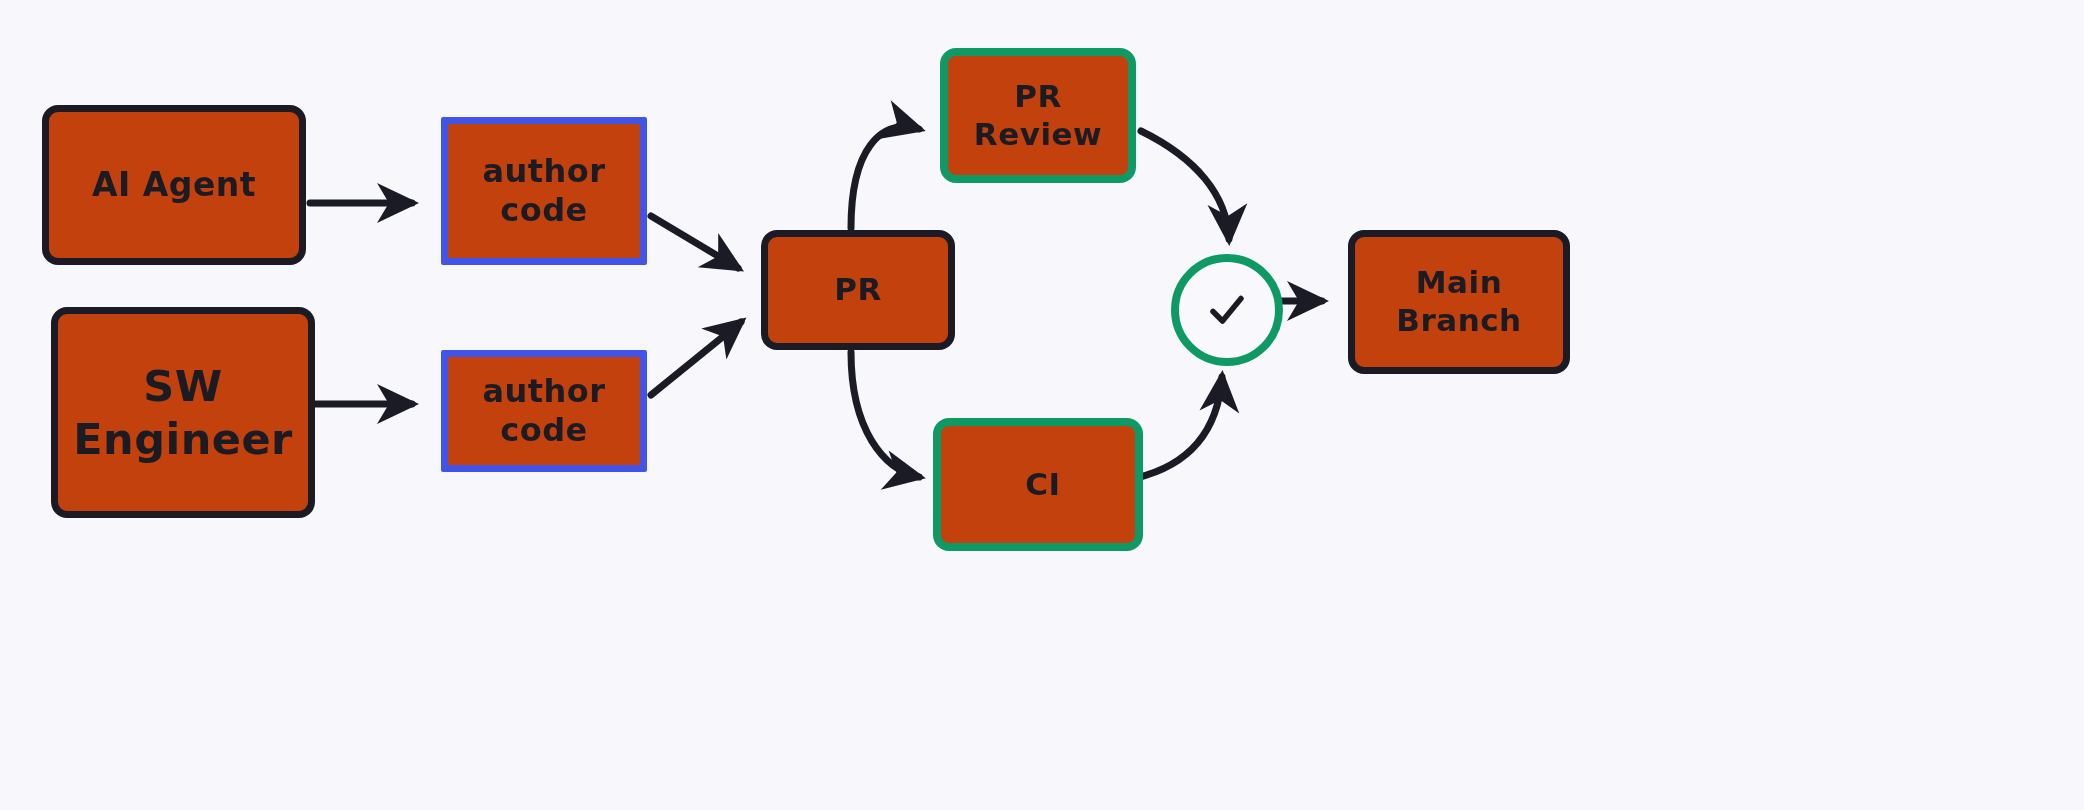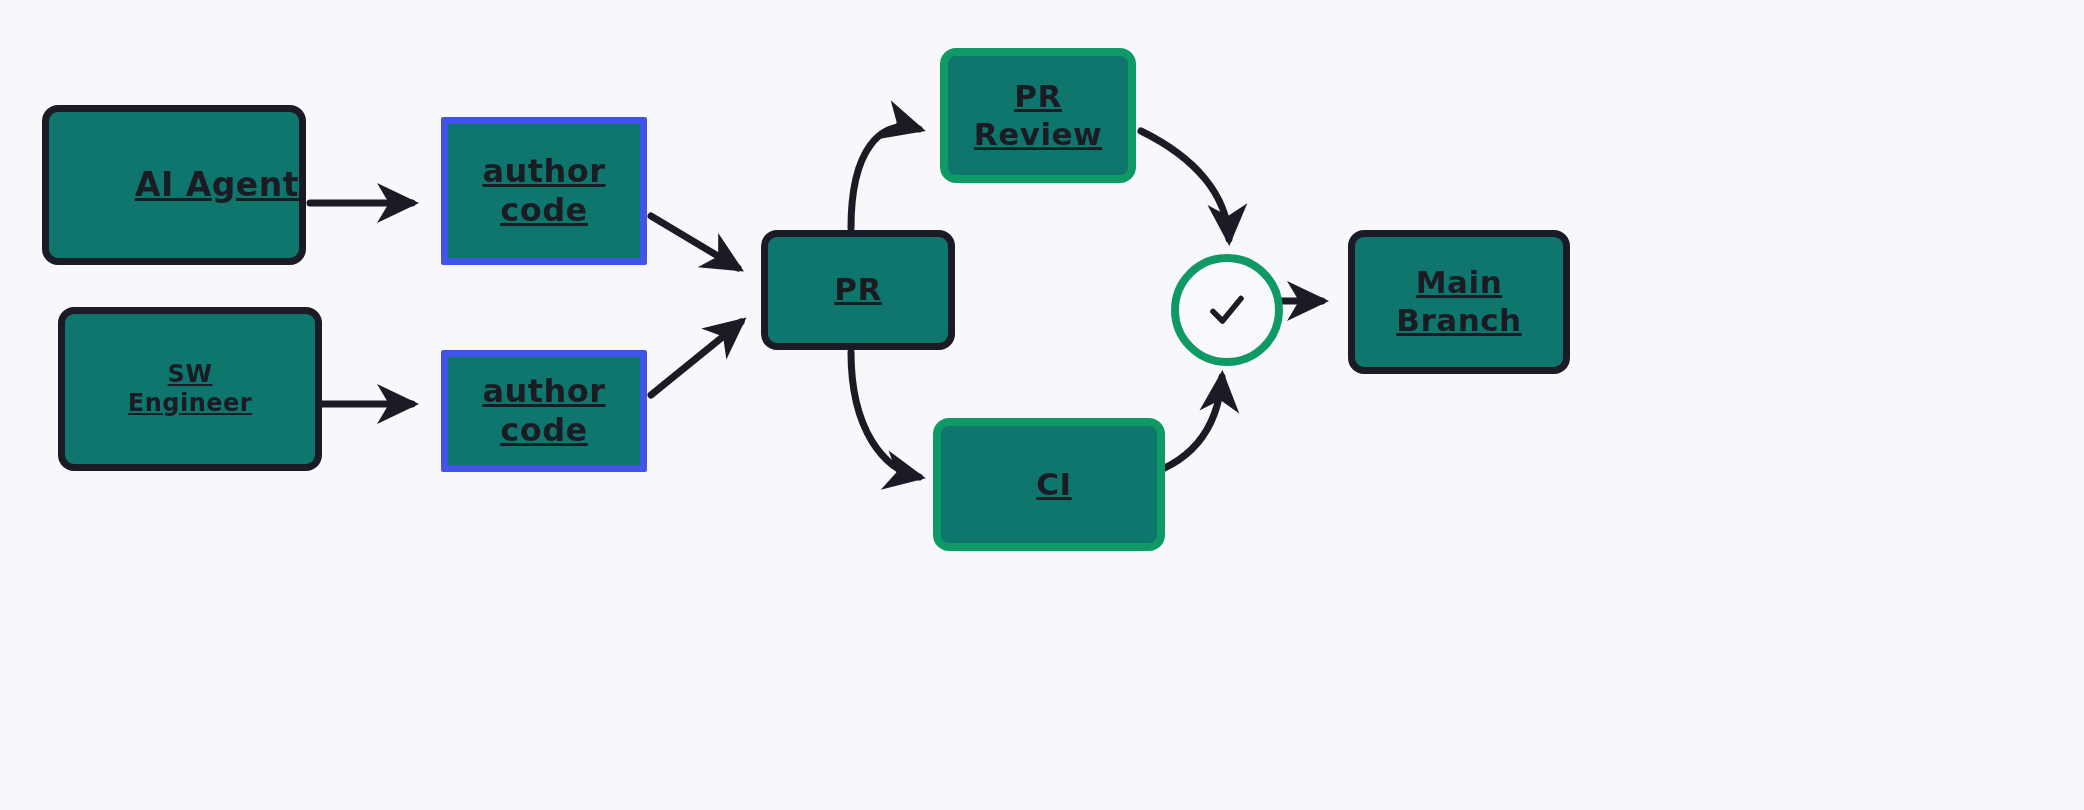--- a/index.html
+++ b/index.html
@@ -10,44 +10,43 @@
     font-family:"DejaVu Sans", sans-serif;
     overflow:hidden;
     position:relative;
   }
   #stage{position:absolute;inset:0;width:2084px;height:810px;}
   svg.layer{position:absolute;left:0;top:0;width:2084px;height:810px;}
 
   .node{
     position:absolute;
     box-sizing:border-box;
-    background:#0f766e;
+    background:#c2410c;
     display:flex;
     align-items:center;
     justify-content:center;
     text-align:center;
     line-height:1.22;
     letter-spacing:0.5px;
     color:#1b1b24;
     font-weight:700;
-    text-decoration:underline;
   }
   .node .lbl{display:block;white-space:pre-line;}
 
   .dark{border:7px solid #1b1b26;border-radius:16px;}
   .blue{border:7px solid #4055e8;border-radius:2px;}
   .green{border:8px solid #0f9a65;border-radius:16px;}
 
-  #n-ai-agent{left:42px;top:105px;width:264px;height:160px;font-size:33px;justify-content:flex-end;}
-  #n-sw-engineer{left:58px;top:307px;width:264px;height:164px;font-size:24px;}
+  #n-ai-agent{left:42px;top:105px;width:264px;height:160px;font-size:33px;}
+  #n-sw-engineer{left:51px;top:307px;width:264px;height:211px;font-size:43px;}
   #n-author-code-1{left:441px;top:117px;width:206px;height:148px;font-size:32px;}
   #n-author-code-2{left:441px;top:350px;width:206px;height:122px;font-size:32px;}
   #n-pr{left:761px;top:230px;width:194px;height:120px;font-size:31px;}
   #n-pr-review{left:940px;top:48px;width:196px;height:135px;font-size:31px;}
-  #n-ci{left:933px;top:418px;width:232px;height:133px;font-size:31px;padding-left:10px;}
+  #n-ci{left:933px;top:418px;width:210px;height:133px;font-size:31px;padding-left:10px;}
   #n-main-branch{left:1348px;top:230px;width:222px;height:144px;font-size:31px;}
 
   #n-check-circle{
     position:absolute;left:1171px;top:254px;width:96px;height:96px;
     border:8px solid #0f9a65;border-radius:50%;
     background:#f8f8fd;
     display:flex;align-items:center;justify-content:center;
   }
   #n-check-circle svg{display:block;}
 </style>

